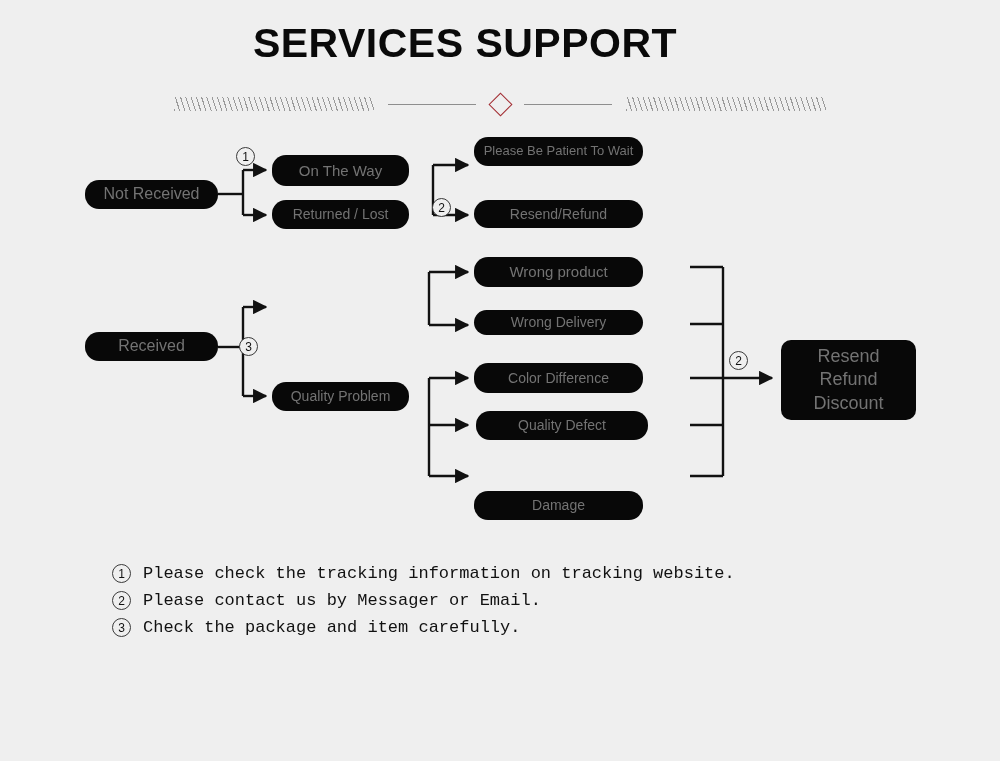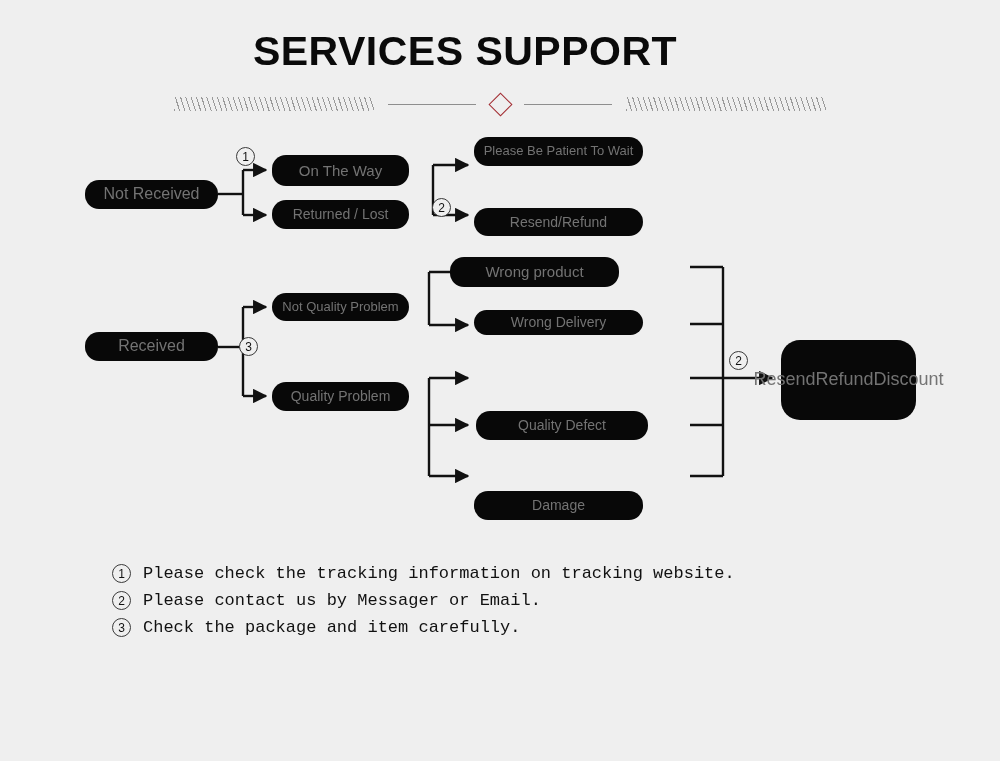--- a/index.html
+++ b/index.html
@@ -25,21 +25,20 @@
     position: absolute;
     top: 20px;
     left: 0;
     width: 930px;
     text-align: center;
     font-size: 41px;
     font-weight: bold;
     letter-spacing: 0.5px;
     color: #0a0a0a;
     font-family: "Liberation Sans", sans-serif;
-    margin-top: 8px;
   }
 
   
   .divider {
     position: absolute;
     top: 92px;
     left: 0;
     width: 1000px;
     height: 24px;
     display: flex;
@@ -98,22 +97,22 @@
     border-radius: 14px;
     display: flex;
     align-items: center;
     justify-content: center;
     text-align: center;
     box-sizing: border-box;
     font-family: "Liberation Sans", sans-serif;
     line-height: 1.15;
   }
   .node.result {
-    border-radius: 19px;
-    flex-direction: row;
+    border-radius: 10px;
+    flex-direction: column;
     font-size: 18px;
     line-height: 1.28;
   }
 
   
   .marker {
     position: absolute;
     width: 19px;
     height: 19px;
     border: 1px solid #3a3a3a;
@@ -222,32 +221,32 @@
   </div>
 
   <div class="node" style="left:85px;top:180px;width:133px;height:29px;font-size:16px;">Not Received</div>
 
   <div class="node" style="left:272px;top:155px;width:137px;height:31px;font-size:15px;">On The Way</div>
 
   <div class="node" style="left:272px;top:200px;width:137px;height:29px;font-size:14px;">Returned / Lost</div>
 
   <div class="node" style="left:474px;top:137px;width:169px;height:29px;font-size:13px;">Please Be Patient To Wait</div>
 
-  <div class="node" style="left:474px;top:208px;width:169px;height:28px;font-size:14px;">Resend/Refund</div>
+  <div class="node" style="left:474px;top:200px;width:169px;height:28px;font-size:14px;">Resend/Refund</div>
 
   <div class="node" style="left:85px;top:332px;width:133px;height:29px;font-size:16px;">Received</div>
 
-  <div class="node" style="left:272px;top:293px;width:137px;height:28px;font-size:13px;">Not Quality Problem</div>
 
   <div class="node" style="left:272px;top:382px;width:137px;height:29px;font-size:14px;text-align:center;">Quality Problem</div>
 
-  <div class="node" style="left:450px;top:257px;width:169px;height:30px;font-size:15px;">Wrong product</div>
+  <div class="node" style="left:474px;top:257px;width:169px;height:30px;font-size:15px;">Wrong product</div>
 
   <div class="node" style="left:474px;top:310px;width:169px;height:25px;font-size:14px;">Wrong Delivery</div>
 
+  <div class="node" style="left:474px;top:363px;width:169px;height:30px;font-size:14px;">Color Difference</div>
 
   <div class="node" style="left:476px;top:411px;width:172px;height:29px;font-size:14px;">Quality Defect</div>
 
   <div class="node" style="left:474px;top:461px;width:169px;height:29px;font-size:14px;margin-top:30px;">Damage</div>
 
   <div class="node result" style="left:781px;top:340px;width:135px;height:80px;">
     <span>Resend</span>
     <span>Refund</span>
     <span>Discount</span>
   </div>

